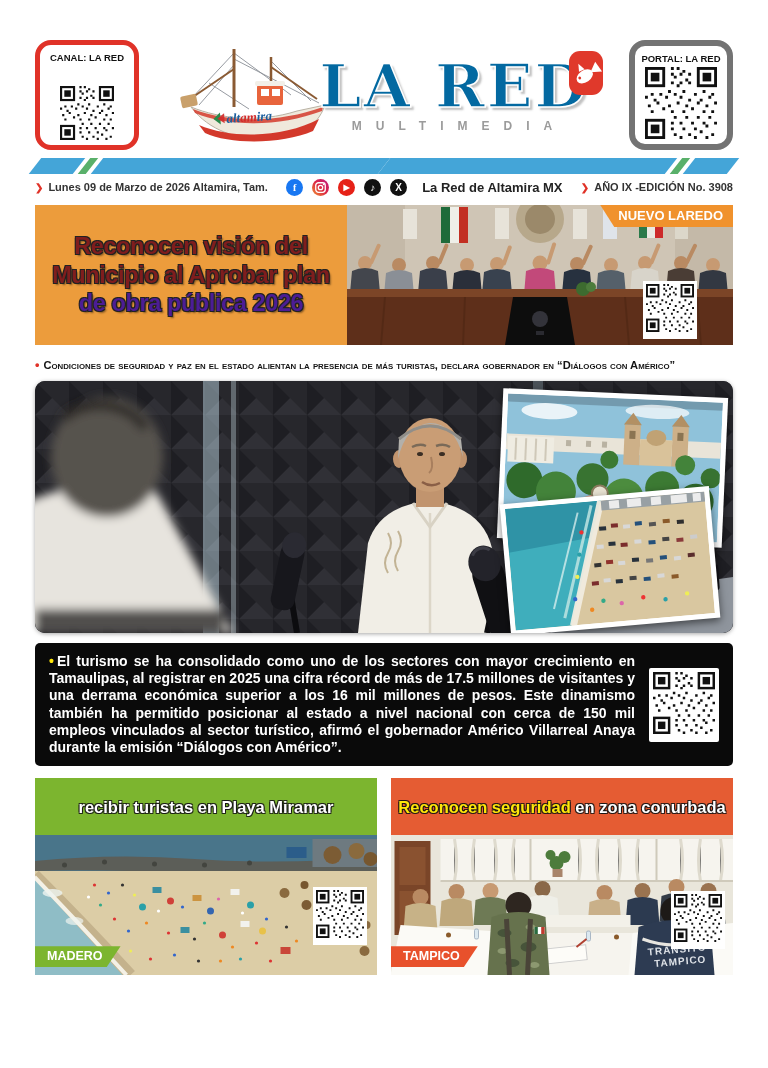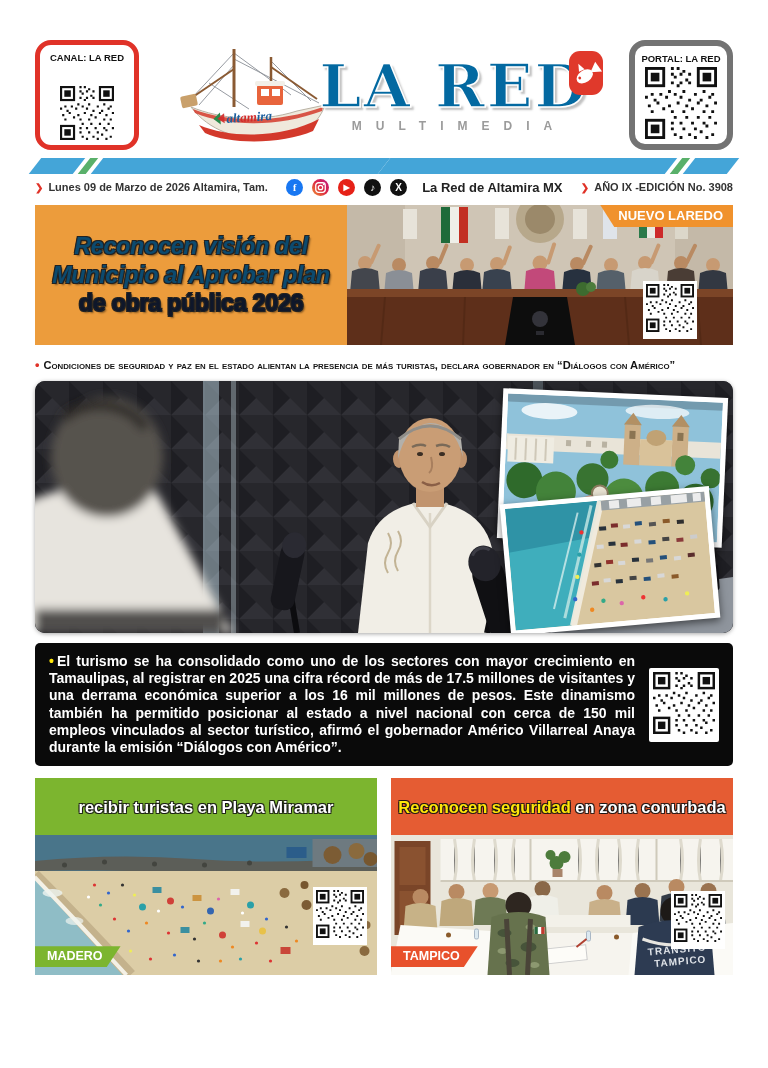--- a/index.html
+++ b/index.html
@@ -49,22 +49,22 @@
   .sico.tk { background:#111; }
   .sico.xx { background:#111; }
   .handle { font-size:13px; font-weight:bold; color:#222; margin-left:6px; }
 
   
   .top-story { margin-top:8px; height:140px; display:flex; }
   .top-story .panel { width:312px; background:#EC9C3C; display:flex; flex-direction:column;
                       align-items:center; justify-content:center; padding:0 4px; }
   .panel .l { font-weight:bold; font-size:23.5px; line-height:1.22; letter-spacing:-0.4px; white-space:nowrap;
               text-shadow:-1px -1px 0 #222,1px -1px 0 #222,-1px 1px 0 #222,1px 1px 0 #222,2px 2px 2px rgba(0,0,0,.45); }
-  .panel .l.yellow { color:#0c4a6e;font-style:italic; }
-  .panel .l.white  { color:#0f172a; }
+  .panel .l.yellow { color:#7f1d1d; }
+  .panel .l.white  { color:#4c1d95; }
   .top-story .photo { flex:1; position:relative; overflow:hidden; }
   .loc-tag-tr { position:absolute; top:0; right:0; background:#F0922D; color:#fff; font-weight:bold; font-size:13px;
                 padding:3px 10px 4px 18px; clip-path:polygon(0 0,100% 0,100% 100%,14px 100%); }
   .qr-float { position:absolute; background:#fff; padding:3px; }
 
   
   .kicker { margin-top:10px; white-space:nowrap; transform:scaleX(.98); transform-origin:left; }
   .kicker .b { color:#E03228; font-size:13px; font-weight:bold; margin-right:4px; }
   .kicker .t { font-size:11.4px; font-weight:bold; color:#141414; font-variant:small-caps; letter-spacing:0; }
   .headline { margin-top:2px; }

